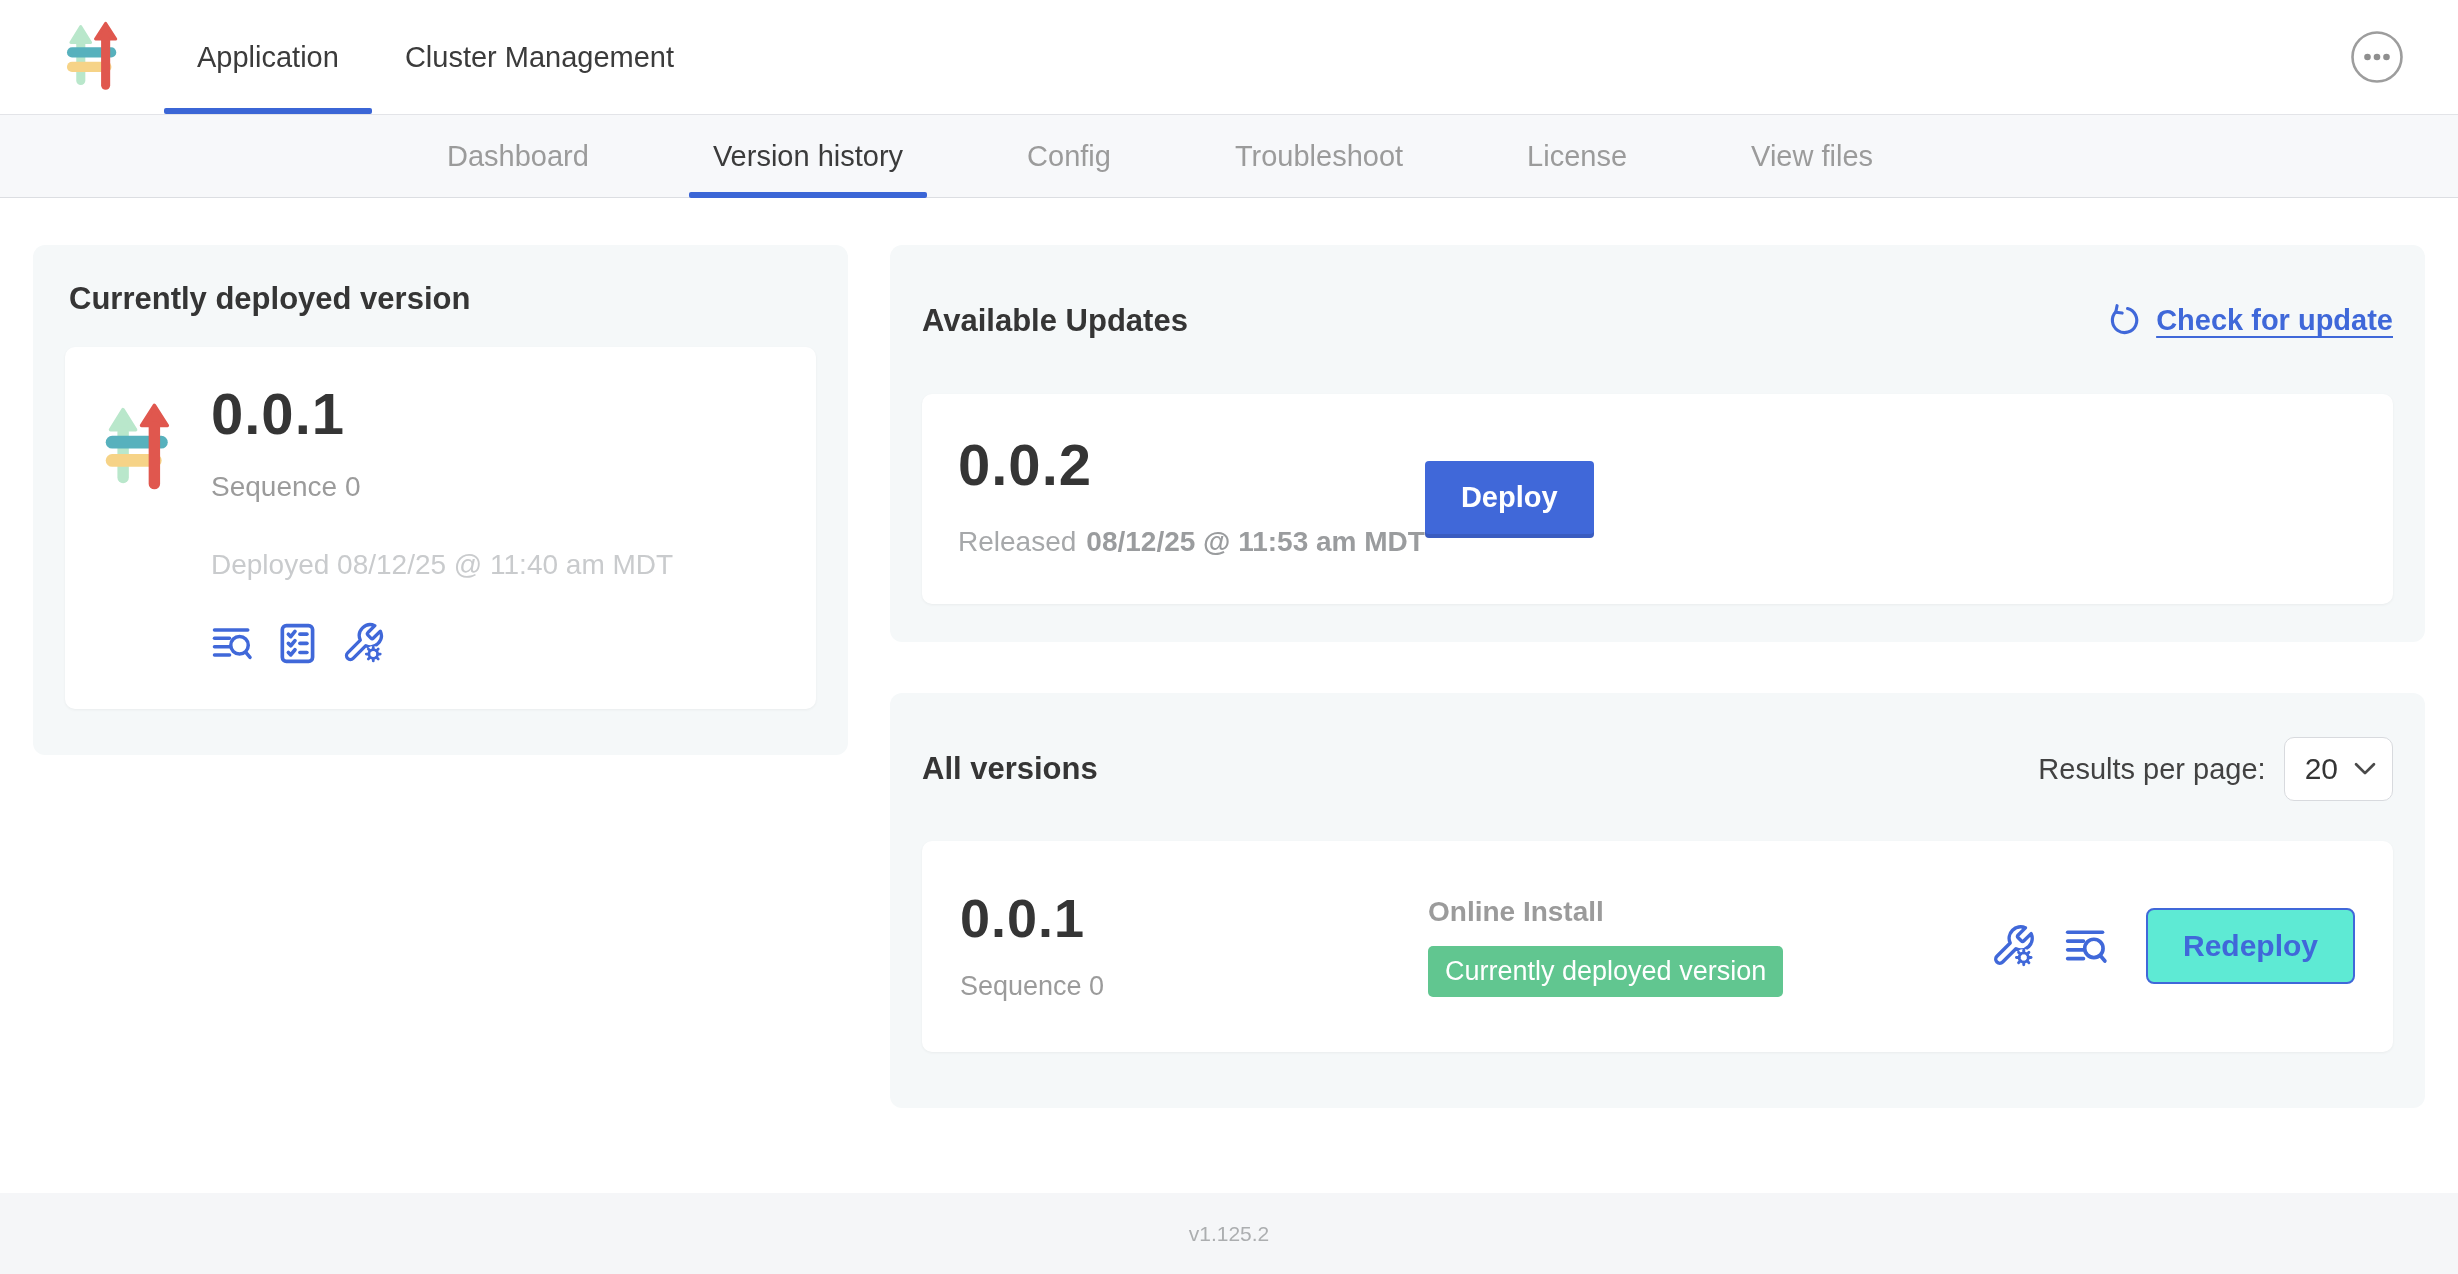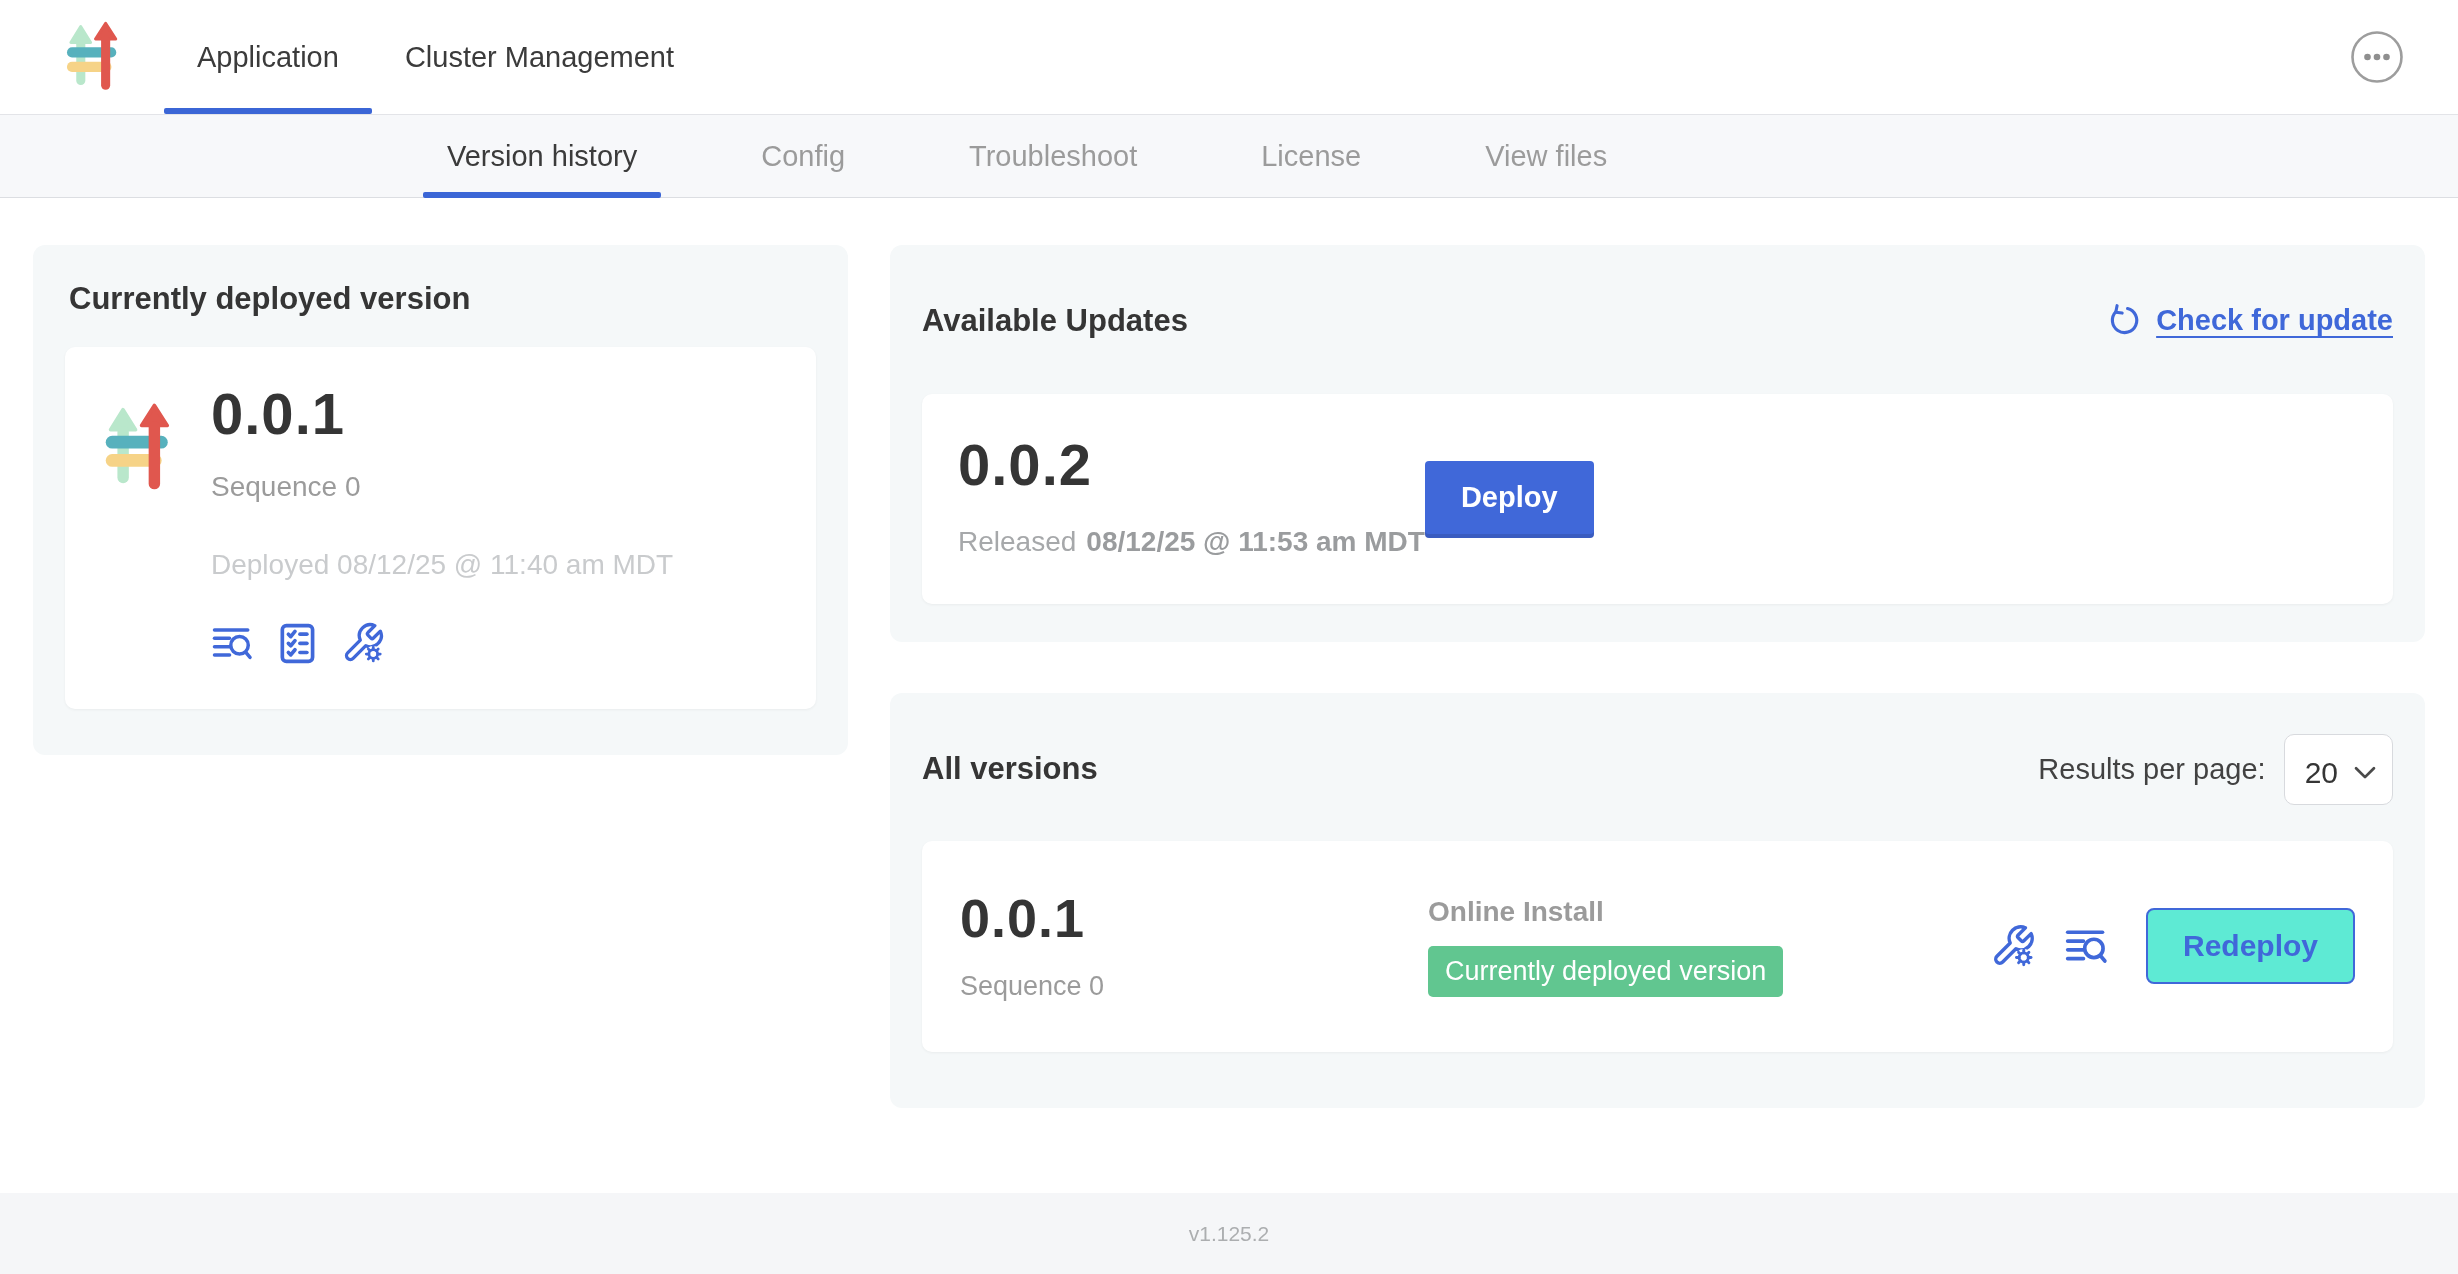--- a/index.html
+++ b/index.html
@@ -55,21 +55,21 @@
                  display:flex;align-items:center;
                  box-shadow:0 1px 3px rgba(0,0,0,.05);}
   .released{margin-top:32px;font-size:28px;color:#a6a8aa;}
   .released .date{font-weight:700;color:#9a9c9e;margin-left:10px;}
   .deploy-btn{background:#4068d9;color:#fff;font-size:29px;font-weight:700;padding:20px 36px;
               border-radius:4px;border:none;cursor:pointer;box-shadow:0 4px 0 #3a5cc0;}
 
   .versions-card{margin-top:51px;padding:32px 32px 56px 32px;}
   .results{display:flex;align-items:center;gap:18px;}
   .results-label{font-size:29px;color:#424242;}
-  .fake-select{border:1px solid #d8dade;background:#fff;border-radius:10px;padding:21px 16px 14px 20px;
+  .fake-select{border:1px solid #d8dade;background:#fff;border-radius:10px;padding:14px 16px 14px 20px;
                font-size:30px;color:#353535;display:flex;align-items:center;gap:16px;cursor:pointer;}
   .version-row{margin-top:28px;background:#fff;border-radius:10px;padding:50px 38px;display:flex;
                align-items:center;box-shadow:0 1px 3px rgba(0,0,0,.05);}
   .vr-left{width:468px;flex:none;}
   .vr-version{font-size:54px;font-weight:700;color:#353535;line-height:1;letter-spacing:1px;}
   .vr-seq{font-size:27px;color:#9b9b9b;margin-top:26px;}
   .vr-mid{flex:1;}
   .vr-type{font-size:28px;font-weight:600;color:#9b9b9b;}
   .badge{margin-top:18px;display:inline-block;background:#61c690;color:#fff;font-size:27px;
          padding:10px 17px;border-radius:5px;}
@@ -115,20 +115,23 @@
       <svg viewBox="0 0 54 54" width="54" height="54">
         <circle cx="27" cy="27" r="24.5" fill="#fff" stroke="#9d9d9d" stroke-width="2.6"></circle>
         <circle cx="17.5" cy="27" r="3.3" fill="#8f8f8f"></circle>
         <circle cx="27" cy="27" r="3.3" fill="#8f8f8f"></circle>
         <circle cx="36.5" cy="27" r="3.3" fill="#8f8f8f"></circle>
       </svg>
     </button>
   </header>
 
   <nav class="subnav">
+    <div class="sub-tab">
+      <span>Dashboard</span>
+      </div>
     <div class="sub-tab active">
       <span>Version history</span>
       </div>
     <div class="sub-tab">
       <span>Config</span>
       </div>
     <div class="sub-tab">
       <span>Troubleshoot</span>
       </div>
     <div class="sub-tab">

